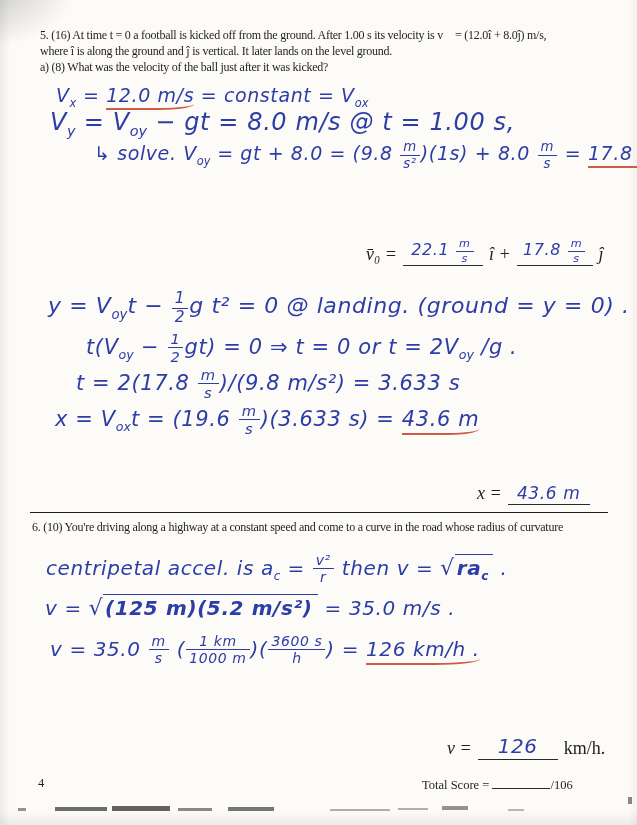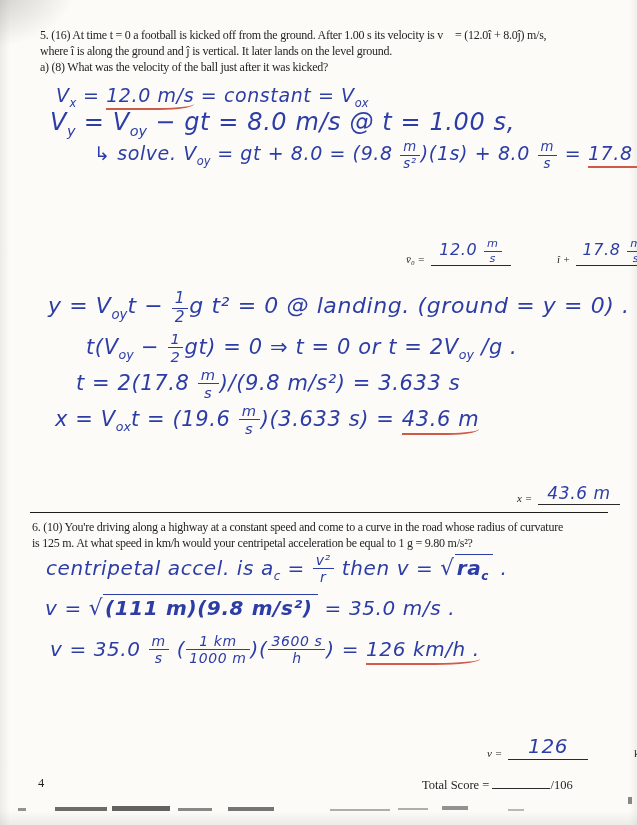--- a/index.html
+++ b/index.html
@@ -27,21 +27,21 @@
   }
   .hw sub{font-size:0.60em;letter-spacing:0;}
   .frac{display:inline-block;vertical-align:-0.55em;text-align:center;line-height:1.02;font-size:0.70em;margin:0 1px;}
   .fnum{display:block;border-bottom:1.5px solid currentColor;padding:0 3px 1px 3px;}
   .fden{display:block;padding:1px 3px 0 3px;}
   .sqrt{display:inline-block;white-space:nowrap;}
   .rad{font-style:normal;font-size:1.08em;}
   .radicand{border-top:1.6px solid currentColor;padding:1px 5px 0 2px;font-weight:bold;}
   .redline{border-bottom:2.4px solid #cf5a45;padding-bottom:2px;border-radius:0 0 40%/6px 0;margin-top:32px;}
   .ans-row{position:absolute;display:flex;align-items:flex-end;gap:6px;}
-  .ans-label{font-family:"Liberation Serif", serif;font-style:italic;font-size:11px;color:#1f1f1f;padding-bottom:1px;white-space:nowrap;margin-left:40px;}
+  .ans-label{font-family:"Liberation Serif", serif;font-style:italic;font-size:18px;color:#1f1f1f;padding-bottom:1px;white-space:nowrap;}
   .blank{
     display:inline-block;border-bottom:1.3px solid #2a2a2a;
     text-align:center;color:#2d3da6;font-family:"DejaVu Sans", sans-serif;
     font-style:italic;padding:0 4px 1px 4px;white-space:nowrap;letter-spacing:0.6px;
   }
   .separator{position:absolute;border-top:1.8px solid #1c1c1c;}
   .footer-text{position:absolute;color:#1f1f1f;font-family:"Liberation Serif", serif;font-size:12.5px;white-space:nowrap;}
   .score-blank{display:inline-block;border-bottom:1.2px solid #2a2a2a;width:58px;height:12px;vertical-align:baseline;}
   .artifact{position:absolute;background:#3c3c3a;}
 </style>
@@ -55,46 +55,45 @@
     <span class="pline">where î is along the ground and ĵ is vertical. It later lands on the level ground.</span>
   </div>
   <div class="printed" style="left:40px;top:59px;">a) (8) What was the velocity of the ball just after it was kicked?</div>
 
   <div class="hw" style="left:56px;top:86px;font-size:19px;"><span>V</span><sub>x</sub><span> = </span><span class="redline">12.0 m/s</span><span> = constant = V</span><sub>ox</sub></div>
   <div class="hw" style="left:50px;top:110px;font-size:24px;"><span>V</span><sub>y</sub><span> = V</span><sub>oy</sub><span> − gt = 8.0 m/s  @  t = 1.00 s,</span></div>
   <div class="hw" style="left:94px;top:140px;font-size:19px;"><span>↳ solve.   V</span><sub>oy</sub><span> = gt + 8.0 = (9.8 </span><span class="frac"><span class="fnum">m</span><span class="fden">s²</span></span><span>)(1s) + 8.0 </span><span class="frac"><span class="fnum">m</span><span class="fden">s</span></span><span> = </span><span class="redline">17.8 m/s</span></div>
 
   <div class="ans-row" style="left:366px;top:237px;height:29px;">
     <span class="ans-label">v̄₀ =</span>
-    <span class="blank" style="min-width:72px;font-size:16px;"><span>12.0 </span><span class="frac"><span class="fnum">m</span><span class="fden">s</span></span></span>
+    <span class="blank" style="min-width:72px;font-size:16px;"><span>22.1 </span><span class="frac"><span class="fnum">m</span><span class="fden">s</span></span></span>
     <span class="ans-label">î +</span>
     <span class="blank" style="min-width:68px;font-size:16px;"><span>17.8 </span><span class="frac"><span class="fnum">m</span><span class="fden">s</span></span></span>
     <span class="ans-label">ĵ</span>
   </div>
 
 
   <div class="hw" style="left:48px;top:291px;font-size:22px;"><span>y = V</span><sub>oy</sub><span>t − </span><span class="frac"><span class="fnum">1</span><span class="fden">2</span></span><span>g t² = 0   @ landing.   (ground = y = 0) .</span></div>
   <div class="hw" style="left:86px;top:331px;font-size:21px;"><span>t(V</span><sub>oy</sub><span> − </span><span class="frac"><span class="fnum">1</span><span class="fden">2</span></span><span>gt) = 0   ⇒   t = 0  or  t = 2V</span><sub>oy</sub><span> /g .</span></div>
   <div class="hw" style="left:76px;top:367px;font-size:21px;"><span>t = 2(17.8 </span><span class="frac"><span class="fnum">m</span><span class="fden">s</span></span><span>)/(9.8 m/s²) =  3.633 s</span></div>
   <div class="hw" style="left:55px;top:403px;font-size:21px;"><span>x = V</span><sub>ox</sub><span>t = (19.6 </span><span class="frac"><span class="fnum">m</span><span class="fden">s</span></span><span>)(3.633 s) = </span><span class="redline">43.6 m</span></div>
 
   <div class="ans-row" style="left:477px;top:477px;height:28px;">
     <span class="ans-label">x =</span>
     <span class="blank" style="min-width:74px;font-size:17px;">43.6 m</span>
   </div>
 
   <div class="separator" style="left:30px;top:512px;width:578px;"></div>
 
   <div class="printed" style="left:32px;top:519px;">
     <span class="pline">6. (10) You're driving along a highway at a constant speed and come to a curve in the road whose radius of curvature</span>
-    <span class="pline">is 125 m.  At what speed in km/h would your centripetal acceleration be equal to 1 g = 9.80 m/s²?</span>
   </div>
 
   <div class="hw" style="left:46px;top:553px;font-size:20px;"><span>centripetal accel. is    a</span><sub>c</sub><span> = </span><span class="frac"><span class="fnum">v²</span><span class="fden">r</span></span><span>    then    v = </span><span class="sqrt"><span class="rad">√</span><span class="radicand"><span>ra</span><sub>c</sub></span></span><span> .</span></div>
-  <div class="hw" style="left:45px;top:597px;font-size:20px;"><span>v = </span><span class="sqrt"><span class="rad">√</span><span class="radicand"><span>(111 m)(9.8 m/s²)</span></span></span><span>  =  35.0 m/s .</span></div>
+  <div class="hw" style="left:45px;top:597px;font-size:20px;"><span>v = </span><span class="sqrt"><span class="rad">√</span><span class="radicand"><span>(125 m)(5.2 m/s²)</span></span></span><span>  =  35.0 m/s .</span></div>
   <div class="hw" style="left:50px;top:634px;font-size:20px;"><span>v = 35.0 </span><span class="frac"><span class="fnum">m</span><span class="fden">s</span></span><span> (</span><span class="frac"><span class="fnum">1 km</span><span class="fden">1000 m</span></span><span>)(</span><span class="frac"><span class="fnum">3600 s</span><span class="fden">h</span></span><span>) = </span><span class="redline">126 km/h .</span></div>
 
   <div class="ans-row" style="left:447px;top:729px;height:31px;">
     <span class="ans-label" style="font-style:italic;">v =</span>
     <span class="blank" style="min-width:72px;font-size:20px;">126</span>
     <span class="ans-label" style="font-style:normal;">km/h.</span>
   </div>
 
   <div class="footer-text" style="left:38px;top:776px;">4</div>
   <div class="footer-text" style="left:422px;top:776px;">

